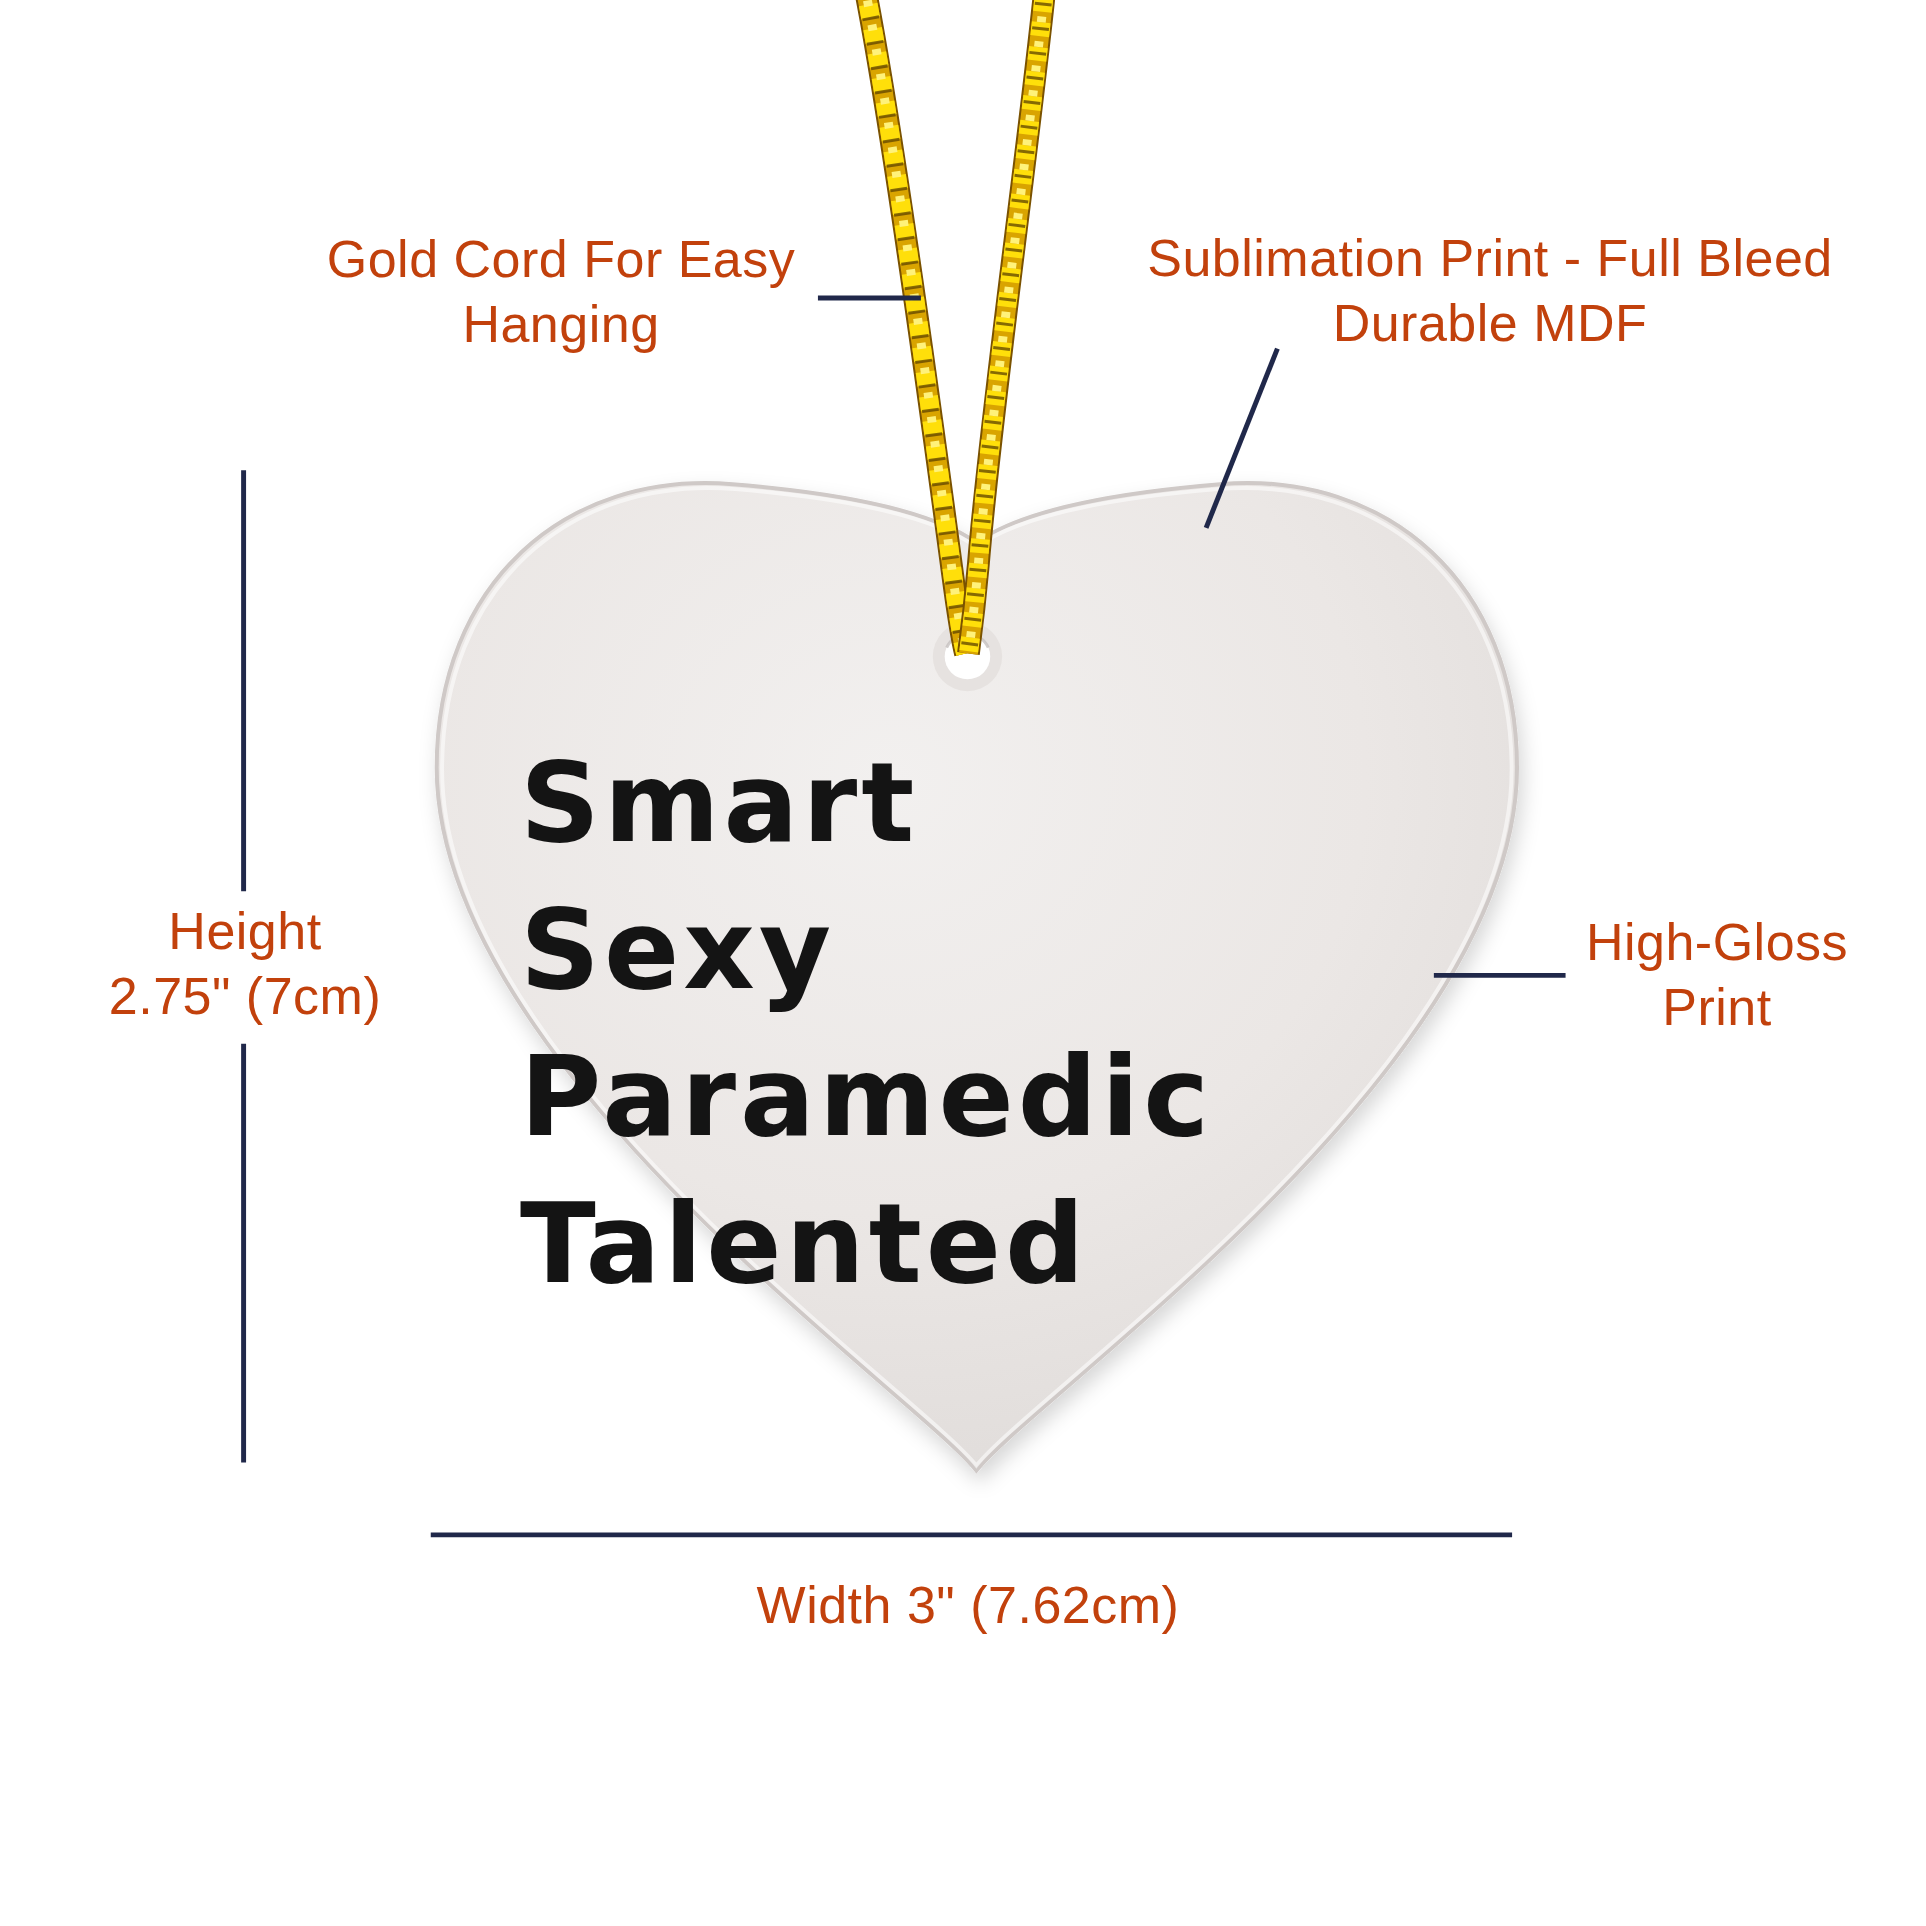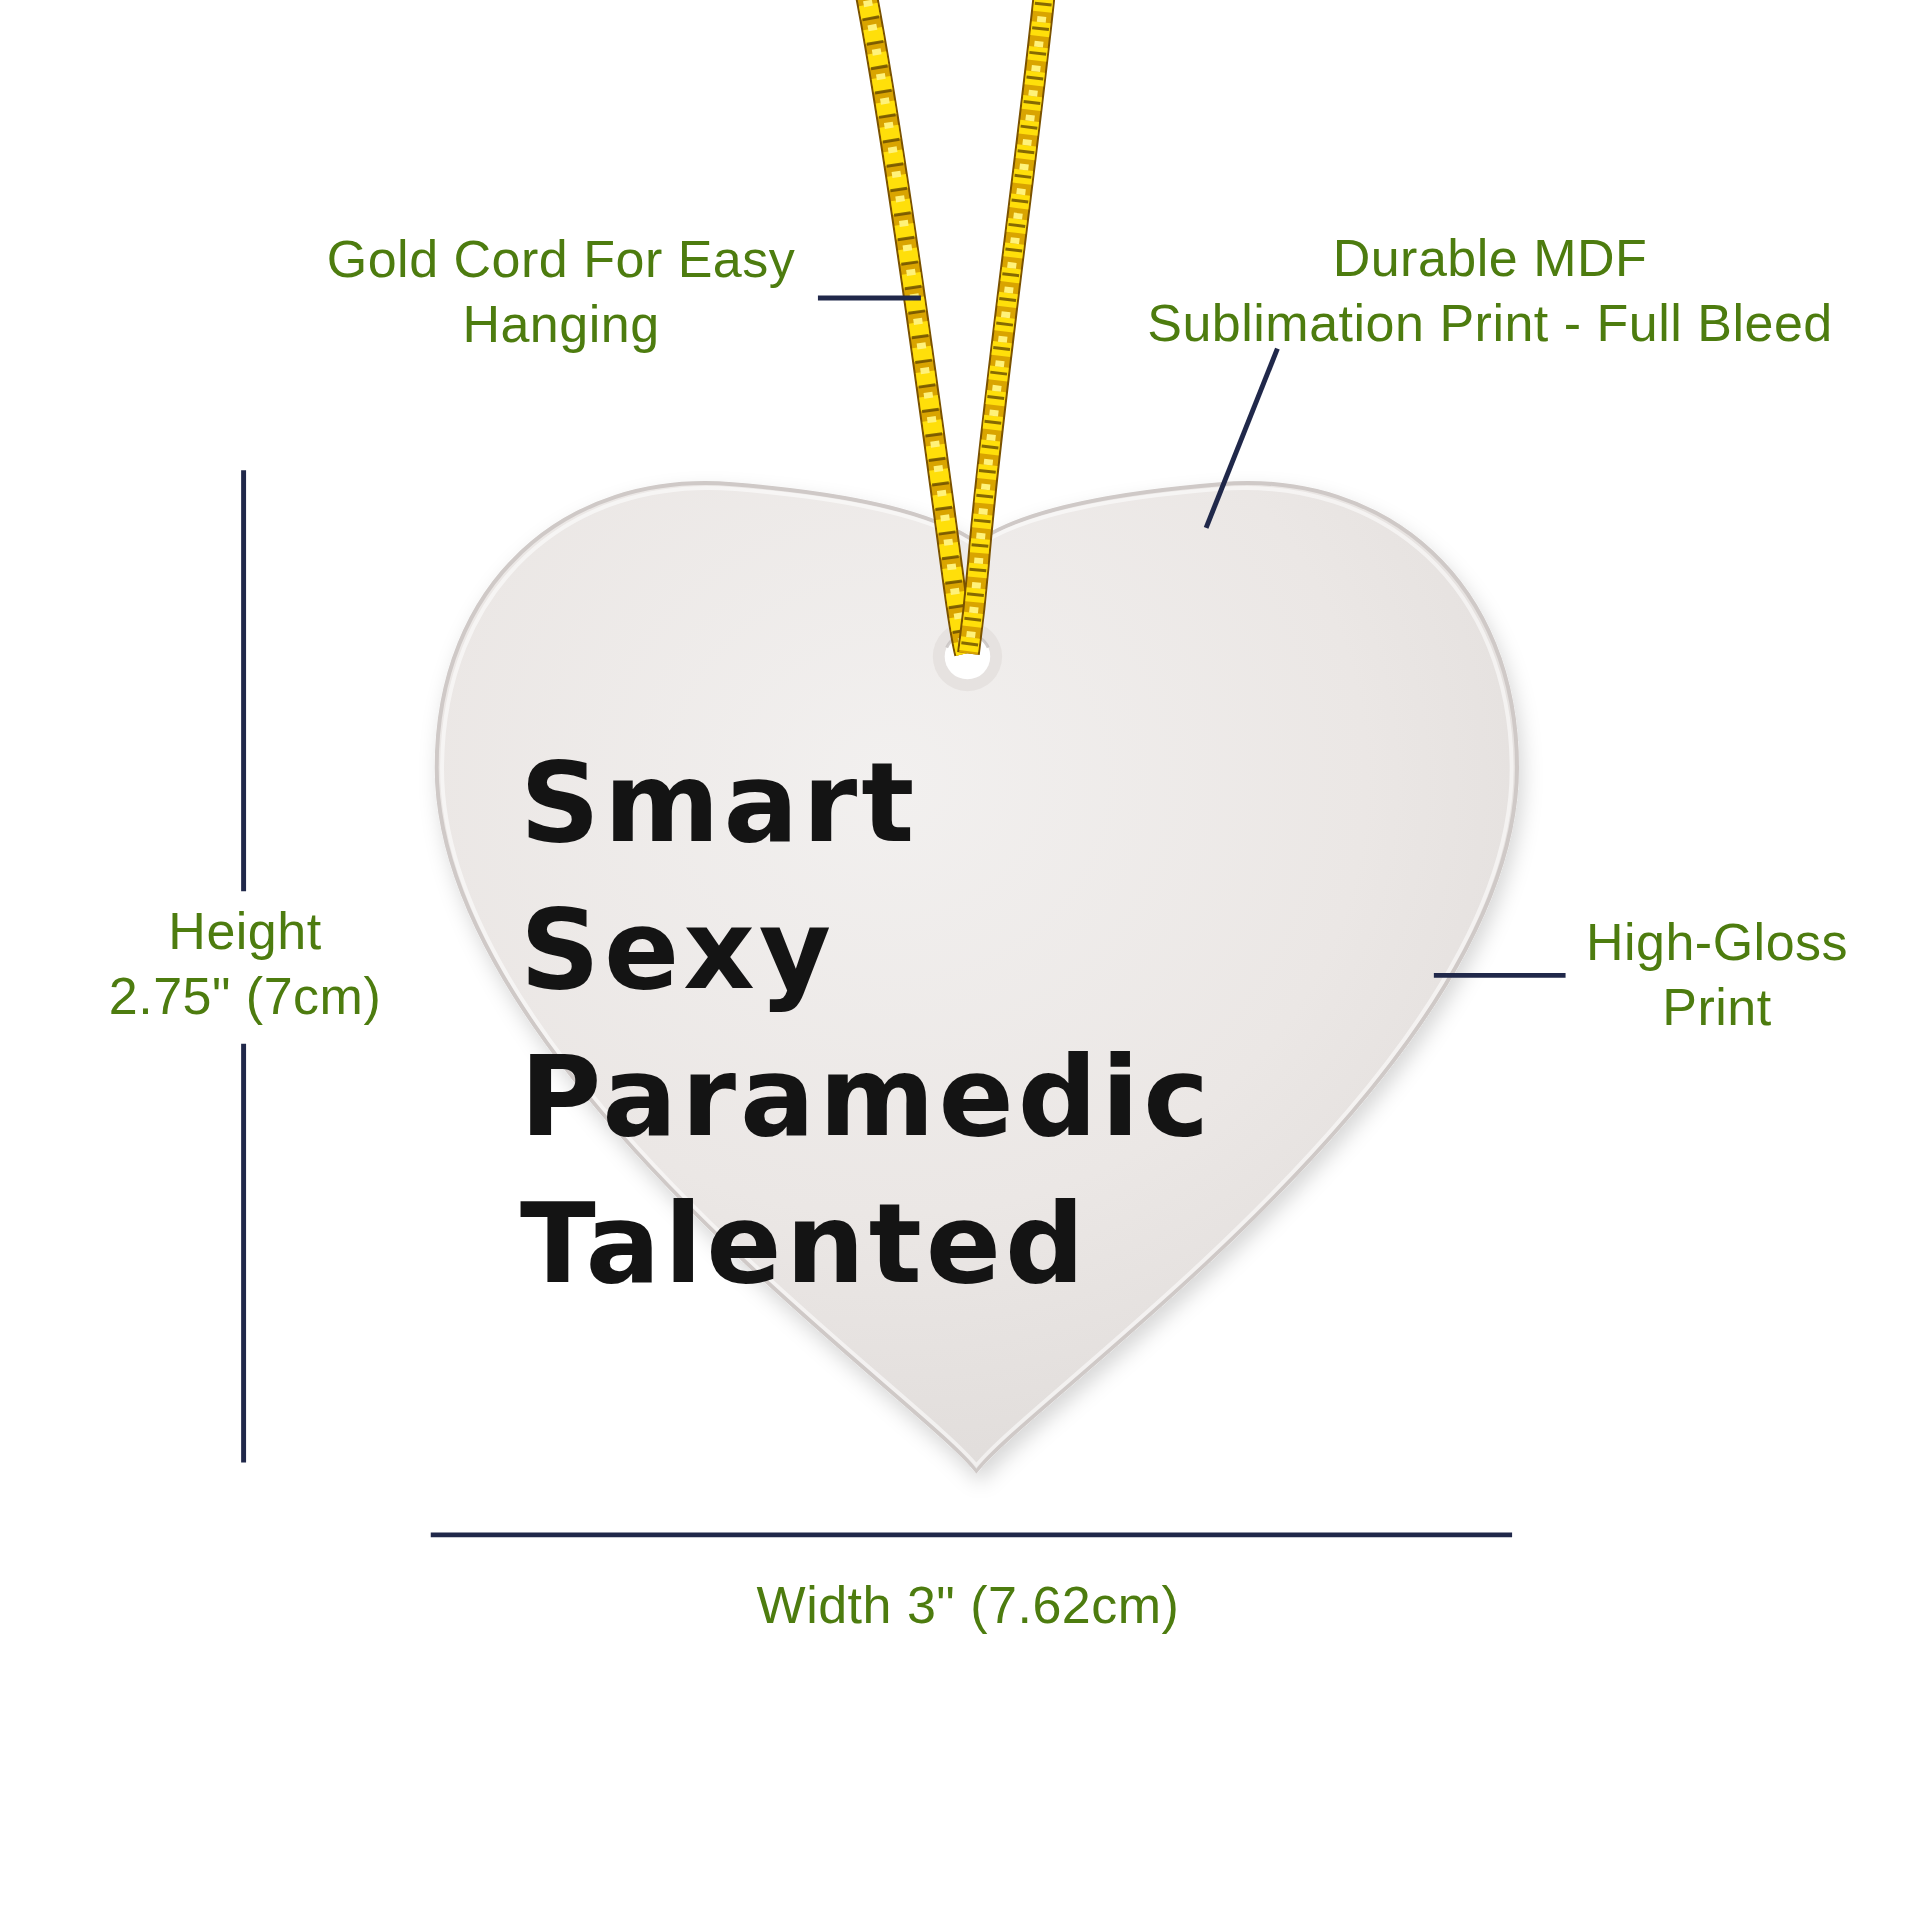--- a/index.html
+++ b/index.html
@@ -3,21 +3,21 @@
 <meta charset="utf-8">
 <meta name="viewport" content="width=1946">
 <style>
   html,body{margin:0;padding:0;background:#ffffff;}
   .scene{
     position:relative;width:1927px;height:1927px;background:#ffffff;overflow:hidden;
     font-family:"Liberation Sans", sans-serif;
   }
   .scene svg{position:absolute;left:0;top:0;}
   .label{
-    position:absolute;color:#4d7c0f;font-size:52px;line-height:65px;
+    position:absolute;color:#c2410c;font-size:52px;line-height:65px;
     text-align:center;transform:translateX(-50%);white-space:nowrap;
     letter-spacing:0.5px;
   }
   .ornament-text{
     position:absolute;left:520px;top:729px;width:891px;
     font-family:"DejaVu Sans", sans-serif;font-weight:700;color:#141414;
     font-size:111px;line-height:147px;letter-spacing:4px;white-space:nowrap;
   }
 </style>
 </head>
@@ -90,22 +90,22 @@
     <div>Paramedic</div>
     <div>Talented</div>
   </div>
 
   <div class="label" style="left:561px;top:227px;">
     <div>Gold Cord For Easy</div>
     <div>Hanging</div>
   </div>
 
   <div class="label" style="left:1490px;top:226px;">
+    <div>Sublimation Print - Full Bleed</div>
     <div>Durable MDF</div>
-    <div>Sublimation Print - Full Bleed</div>
   </div>
 
   <div class="label" style="left:245px;top:899px;">
     <div>Height</div>
     <div>2.75" (7cm)</div>
   </div>
 
   <div class="label" style="left:1717px;top:910px;">
     <div>High-Gloss</div>
     <div>Print</div>

